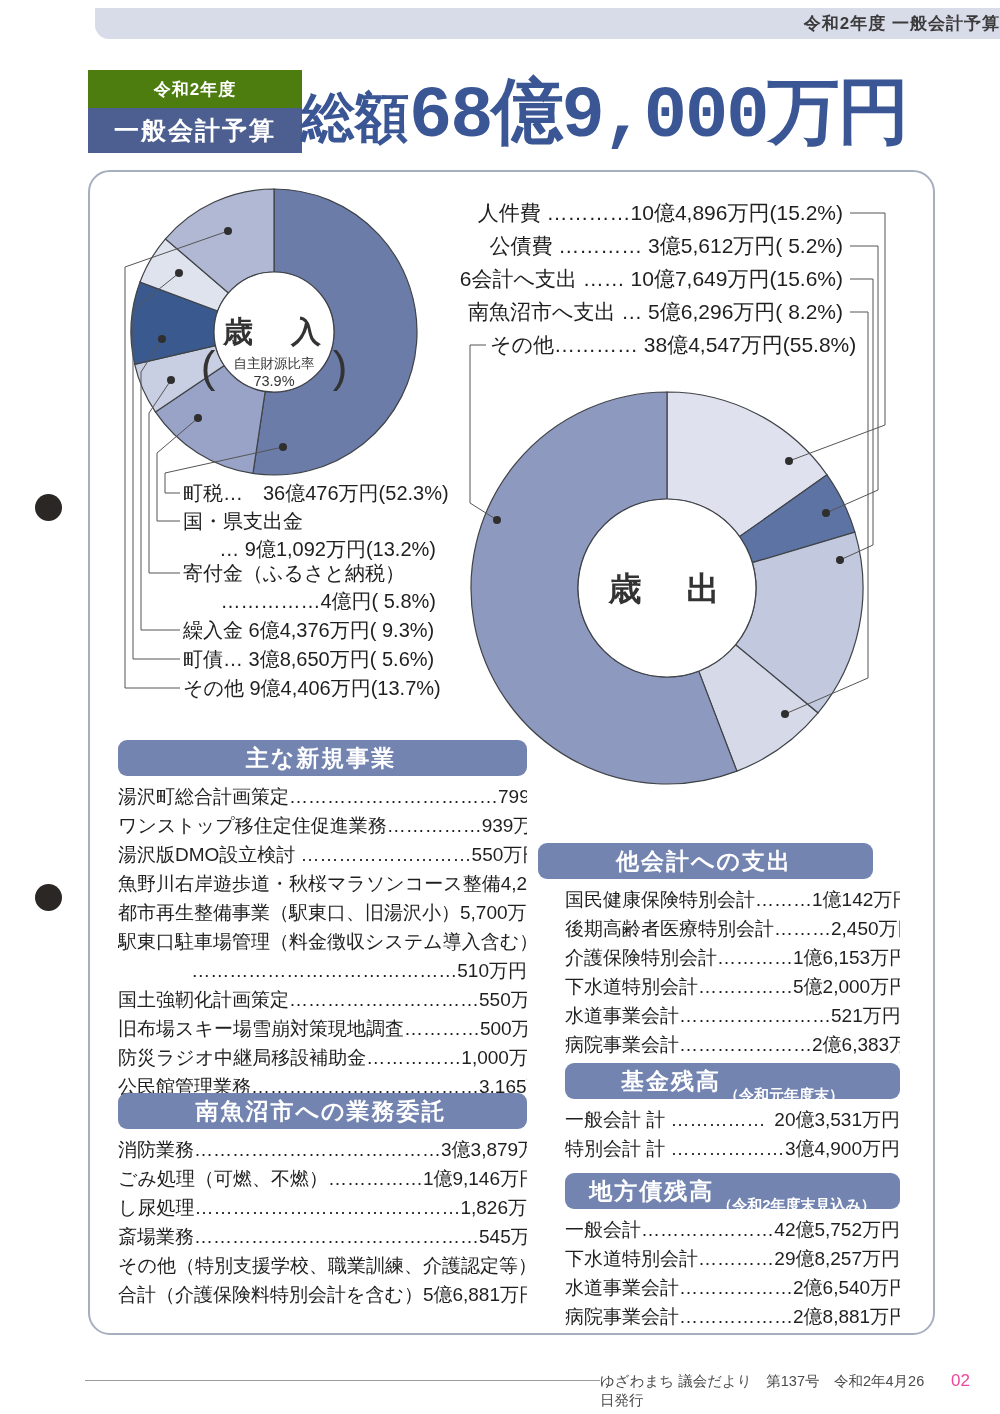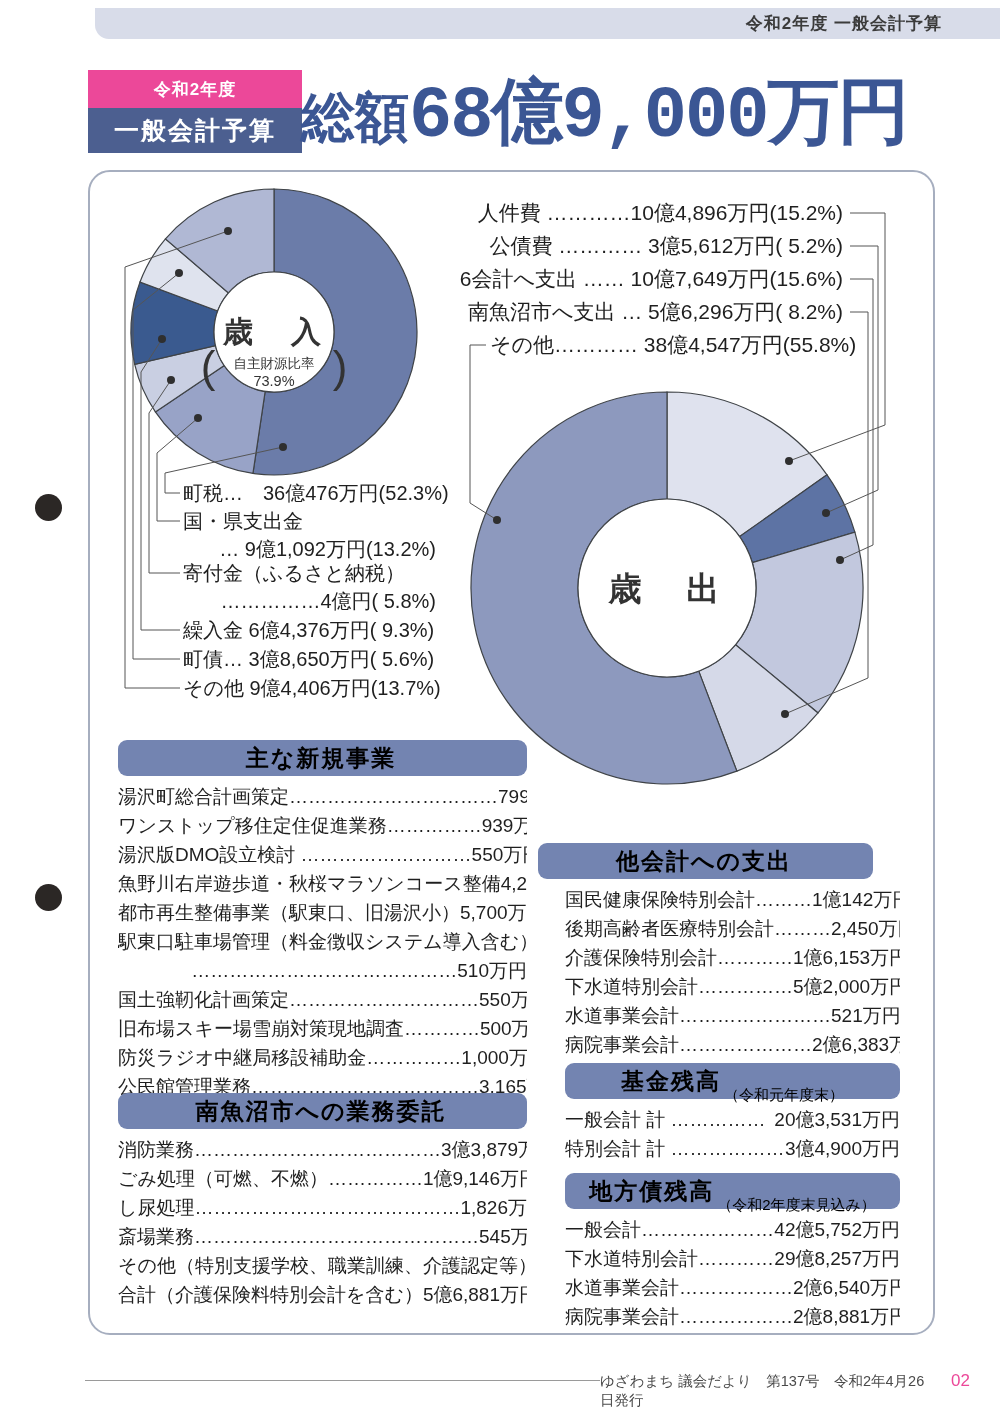--- a/index.html
+++ b/index.html
@@ -2,40 +2,40 @@
 <html><head>
 <meta charset="utf-8">
 <style>
   html,body{margin:0;padding:0;background:#ffffff;}
   body{font-family:"Liberation Sans","DejaVu Sans",sans-serif;}
   .page{position:relative;width:1000px;height:1414px;background:#fff;overflow:hidden;}
   .abs{position:absolute;}
 
   .top-banner{left:95px;top:8px;right:0;height:31px;background:#d8dce9;
     border-radius:0 0 0 14px;display:flex;align-items:center;justify-content:flex-end;
-    padding-right:58px;box-sizing:border-box;font-size:17px;font-weight:600;color:#3b3b3b;letter-spacing:1px;}
+    box-sizing:border-box;font-size:17px;font-weight:600;color:#3b3b3b;letter-spacing:1px;}
 
   .badge{left:88px;top:70px;width:214px;}
-  .badge-year{height:38px;background:#ec4899;color:#fff;display:flex;align-items:center;
+  .badge-year{height:38px;background:#4d7c0f;color:#fff;display:flex;align-items:center;
     justify-content:center;font-size:17px;font-weight:600;letter-spacing:1px;}
   .badge-name{height:45px;background:#4c5f90;color:#fff;display:flex;align-items:center;
     justify-content:center;font-size:25px;font-weight:bold;letter-spacing:2px;}
 
   .main-title{left:301px;top:64px;width:660px;color:#3b5694;font-weight:bold;white-space:nowrap;font-family:Liberation Mono, monospace;}
   .main-title .prefix{font-size:54px;}
   .main-title .amount{font-size:72px;letter-spacing:-2px;}
 
   .content-box{left:88px;top:170px;width:847px;height:1165px;border:2px solid #a6aebf;
     border-radius:22px;box-sizing:border-box;background:#fff;}
   svg.figure{left:88px;top:170px;}
 
-  .section-header{background:#7384b1;color:#000000;border-radius:9px;display:flex;
+  .section-header{background:#7384b1;color:#ffffff;border-radius:9px;display:flex;
     align-items:center;justify-content:center;font-weight:bold;}
   .sh-title{font-size:23px;letter-spacing:2px;}
-  .sh-note{font-size:15px;font-weight:normal;margin-left:3px;letter-spacing:0;margin-top:28px;}
+  .sh-note{font-size:15px;font-weight:bold;margin-left:3px;letter-spacing:0;margin-top:28px;}
 
   .rows{font-size:19px;color:#1f1f1f;}
   .row{display:flex;justify-content:space-between;align-items:baseline;height:29px;
     line-height:29px;white-space:nowrap;overflow:hidden;}
   .row-left{text-align:center;}
   .row-right{text-align:right;}
 
   .punch{width:27px;height:27px;border-radius:50%;background:#2b2725;}
 
   .footer-line{left:85px;top:1380px;width:515px;height:1px;background:#9a9a9a;}

